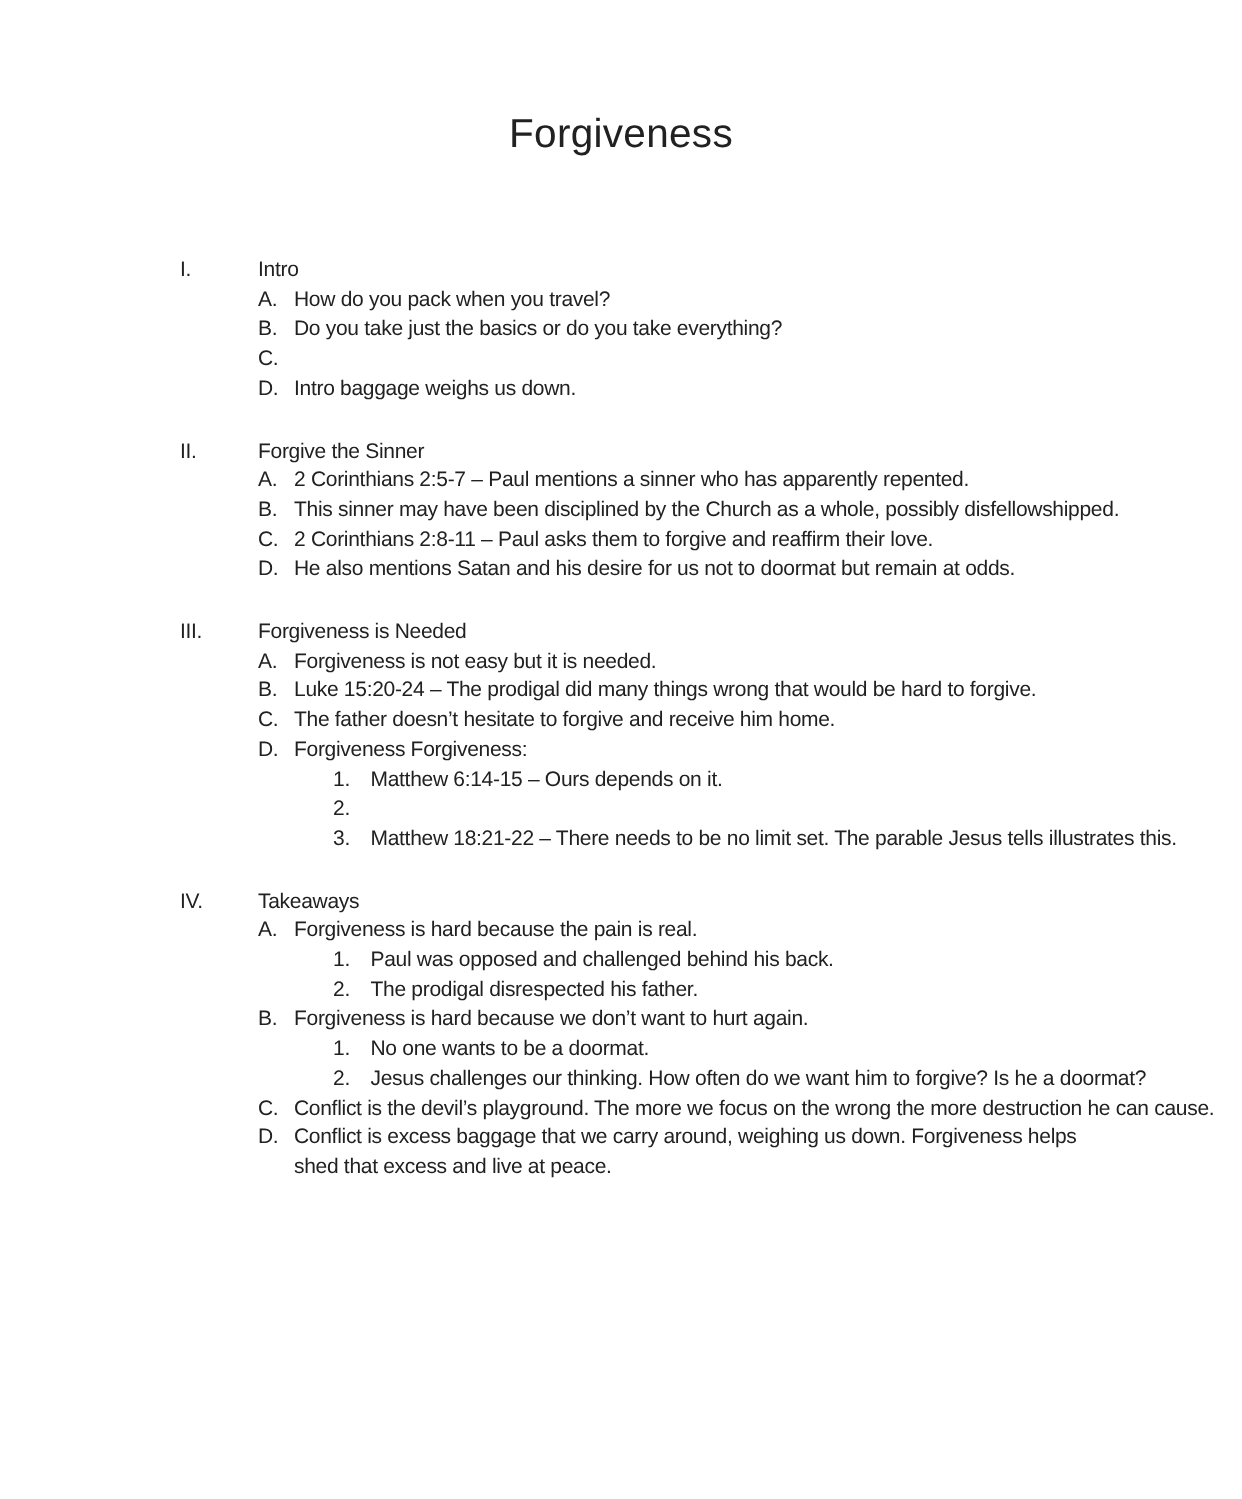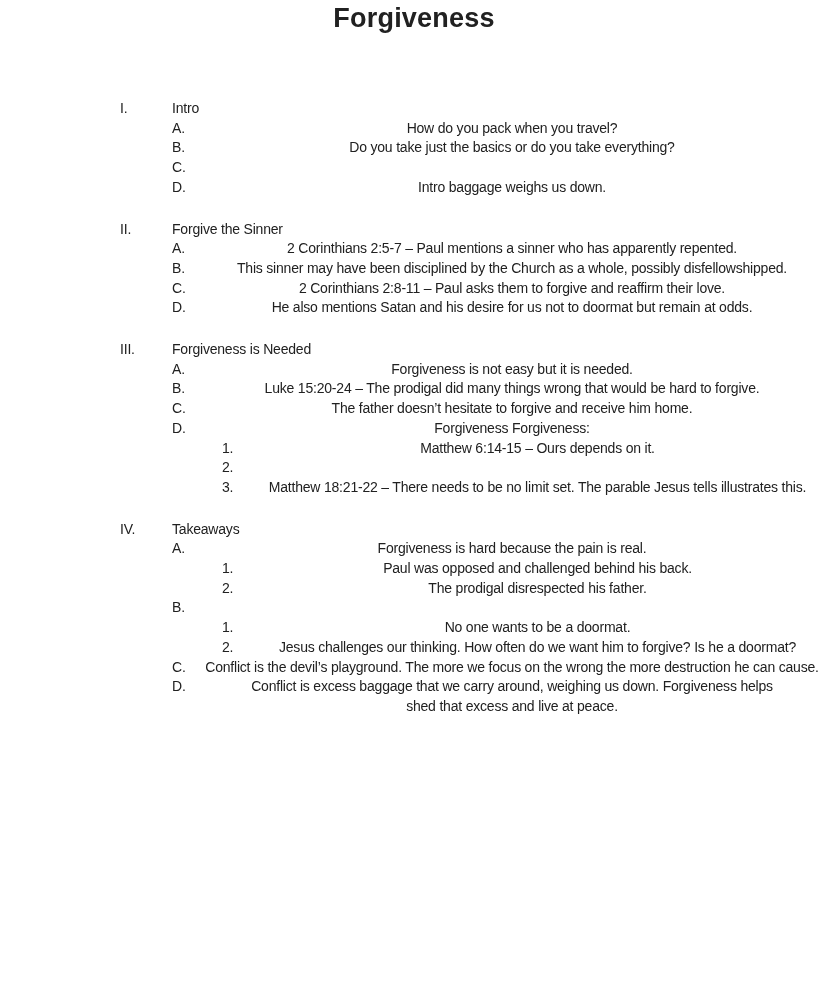--- a/index.html
+++ b/index.html
@@ -16,22 +16,23 @@
   }
   .page {
     position: relative;
     width: 828px;
     height: 999px;
     background: #ffffff;
     overflow: hidden;
   }
   .title {
     margin: 0;
+    padding-top: 71px;
     text-align: center;
-    font-weight: 700;
+    font-weight: 400;
     font-size: 27px;
     line-height: 36px;
     letter-spacing: 0.2px;
   }
   .content {
     margin-top: 63px;
     font-size: 14px;
     line-height: 19.7px;
     letter-spacing: -0.2px;
   }
@@ -53,21 +54,20 @@
     width: 24px;
   }
   .sub > .marker {
     flex: 0 0 auto;
     margin-left: 222px;
     width: 25px;
   }
   .text {
     flex: 1 1 auto;
     min-width: 0;
-    text-align: center;
   }
   .line {
     white-space: nowrap;
   }
 </style>
 </head>
 <body>
 
 <div class="page">
 
@@ -172,20 +172,21 @@
       <div class="row sub">
         <span class="marker">1.</span>
         <span class="text"><span class="line">Paul was opposed and challenged behind his back.</span></span>
       </div>
       <div class="row sub">
         <span class="marker">2.</span>
         <span class="text"><span class="line">The prodigal disrespected his father.</span></span>
       </div>
       <div class="row item">
         <span class="marker">B.</span>
+        <span class="text"><span class="line">Forgiveness is hard because we don’t want to hurt again.</span></span>
       </div>
       <div class="row sub">
         <span class="marker">1.</span>
         <span class="text"><span class="line">No one wants to be a doormat.</span></span>
       </div>
       <div class="row sub">
         <span class="marker">2.</span>
         <span class="text">
           <span class="line">Jesus challenges our thinking. How often do we want him to forgive? Is he a</span>
           <span class="line">doormat?</span>

